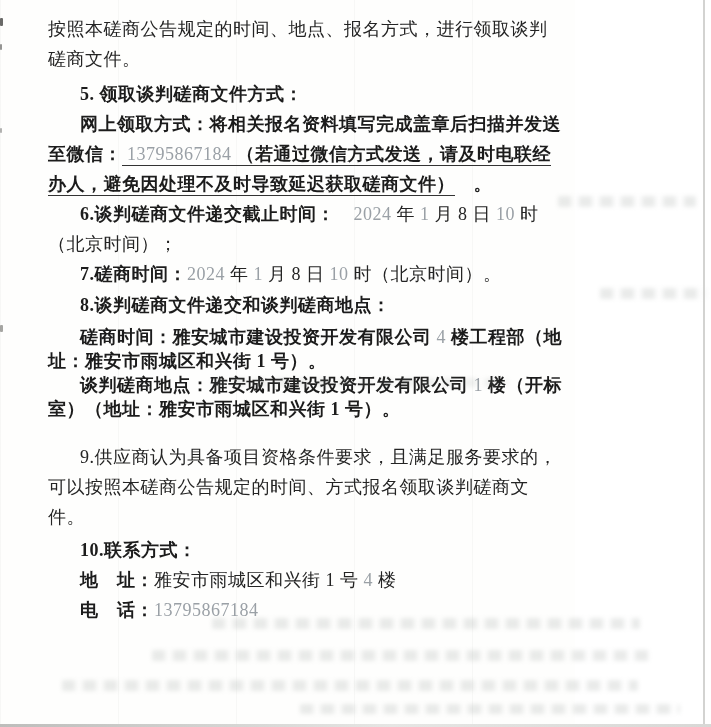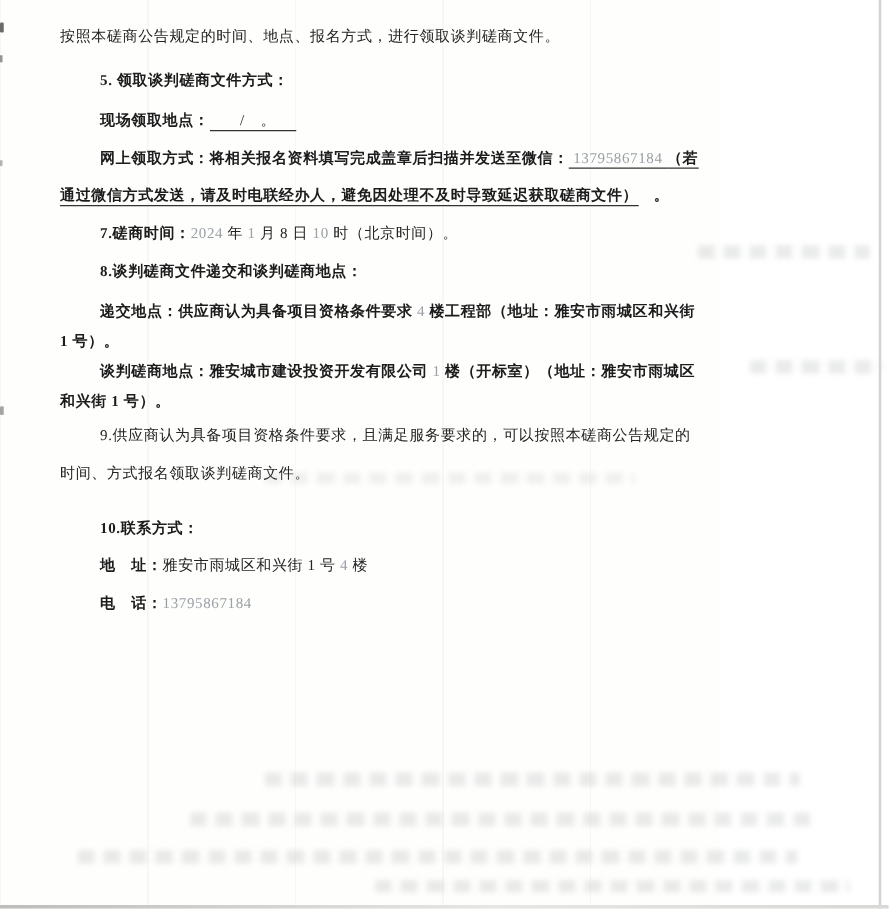--- a/index.html
+++ b/index.html
@@ -9,28 +9,28 @@
     font-family:"Liberation Serif","DejaVu Serif",serif;
   }
   .page{
     position:absolute;left:0;top:0;width:575px;height:727px;
     box-sizing:border-box;
     padding:8px 12px 0 48px;
     background:
       repeating-linear-gradient(90deg,
         rgba(120,125,120,0.05) 0 1px, rgba(0,0,0,0) 1px 118px),
       #fefefd;
-    font-size:12px;color:#242424;letter-spacing:0.5px;
+    font-size:18px;color:#242424;letter-spacing:0.5px;
   }
   .para{margin:0;line-height:30px;max-width:655px;}
   .indent2{text-indent:32px;}
   .indent3{text-indent:47px;}
   .tight{line-height:24px;}
-  .mt1{margin-top:1px}.mt2{margin-top:2px}.mt3{margin-top:14px}
-  .mt5{margin-top:5px}.mt6{margin-top:6px}.mt7{margin-top:0}
+  .mt1{margin-top:1px}.mt2{margin-top:2px}.mt3{margin-top:3px}
+  .mt5{margin-top:5px}.mt6{margin-top:6px}.mt7{margin-top:21px}
 
   .seg{white-space:pre-wrap;}
   .seg-n{color:#242424;}
   .seg-b{color:#1c1c1c;font-weight:700;}
   .seg-g{color:#9aa0a6;}
   .seg-gs{color:#9aa0a6;letter-spacing:2px;}
   .seg-nu{color:#242424;border-bottom:1.5px solid #333;padding:0 16px 1px 12px;}
   .seg-gu{color:#9aa0a6;border-bottom:1.5px solid #333;padding-bottom:1px;}
   .seg-bu{color:#1c1c1c;font-weight:700;border-bottom:1.5px solid #333;padding-bottom:1px;}
 
@@ -45,25 +45,25 @@
     background:repeating-linear-gradient(90deg,
       rgba(145,152,148,0.38) 0 13px, rgba(145,152,148,0.04) 13px 21px);
   }
 </style>
 </head>
 <body>
 
 <div class="page">
   <p class="para mt6"><span class="seg seg-n">按照本磋商公告规定的时间、地点、报名方式，进行领取谈判磋商文件。</span></p>
   <p class="para indent2 mt5"><span class="seg seg-b">5. 领取谈判磋商文件方式：</span></p>
-  <p class="para indent2 mt2"><span class="seg seg-b">现场领取地点：</span><span class="seg seg-nu">　/　。</span></p>
   <p class="para indent2"><span class="seg seg-b">网上领取方式：将相关报名资料填写完成盖章后扫描并发送至微信：</span><span class="seg seg-gu"> 13795867184 </span><span class="seg seg-bu">（若通过微信方式发送，请及时电联经办人，避免因处理不及时导致延迟获取磋商文件）</span><span class="seg seg-b">　。</span></p>
+  <p class="para indent2"><span class="seg seg-b">6.谈判磋商文件递交截止时间：</span><span class="seg seg-n">　</span><span class="seg seg-g">2024</span><span class="seg seg-n"> 年 </span><span class="seg seg-g">1</span><span class="seg seg-n"> 月 8 日 </span><span class="seg seg-g">10</span><span class="seg seg-n"> 时（北京时间）；</span></p>
   <p class="para indent2"><span class="seg seg-b">7.磋商时间：</span><span class="seg seg-g">2024</span><span class="seg seg-n"> 年 </span><span class="seg seg-g">1</span><span class="seg seg-n"> 月 8 日 </span><span class="seg seg-g">10</span><span class="seg seg-n"> 时（北京时间）。</span></p>
   <p class="para indent2 mt1"><span class="seg seg-b">8.谈判磋商文件递交和谈判磋商地点：</span></p>
-  <p class="para indent2 tight mt5"><span class="seg seg-b">递交地点：供应商认为具备项目资格条件要求 </span><span class="seg seg-g">4</span><span class="seg seg-b"> 楼工程部（地址：雅安市雨城区和兴街 1 号）。</span></p>
+  <p class="para indent2 tight mt5"><span class="seg seg-b">磋商时间：雅安城市建设投资开发有限公司 </span><span class="seg seg-g">4</span><span class="seg seg-b"> 楼工程部（地址：雅安市雨城区和兴街 1 号）。</span></p>
   <p class="para indent2 tight"><span class="seg seg-b">谈判磋商地点：雅安城市建设投资开发有限公司 </span><span class="seg seg-g">1</span><span class="seg seg-b"> 楼（开标室）（地址：雅安市雨城区和兴街 1 号）。</span></p>
   <p class="para indent2 mt7"><span class="seg seg-n">9.供应商认为具备项目资格条件要求，且满足服务要求的，可以按照本磋商公告规定的时间、方式报名领取谈判磋商文件。</span></p>
   <p class="para indent2 mt3"><span class="seg seg-b">10.联系方式：</span></p>
   <p class="para indent2"><span class="seg seg-b">地　址：</span><span class="seg seg-n">雅安市雨城区和兴街 1 号 </span><span class="seg seg-g">4</span><span class="seg seg-n"> 楼</span></p>
   <p class="para indent2"><span class="seg seg-b">电　话：</span><span class="seg seg-g">13795867184</span></p>
 </div>
 
 <div class="ghost" style="left:558px;top:196px;width:138px;"></div>
 <div class="ghost" style="left:600px;top:288px;width:106px;"></div>
 <div class="ghost" style="left:212px;top:378px;width:296px;height:9px;opacity:0.35;"></div>

